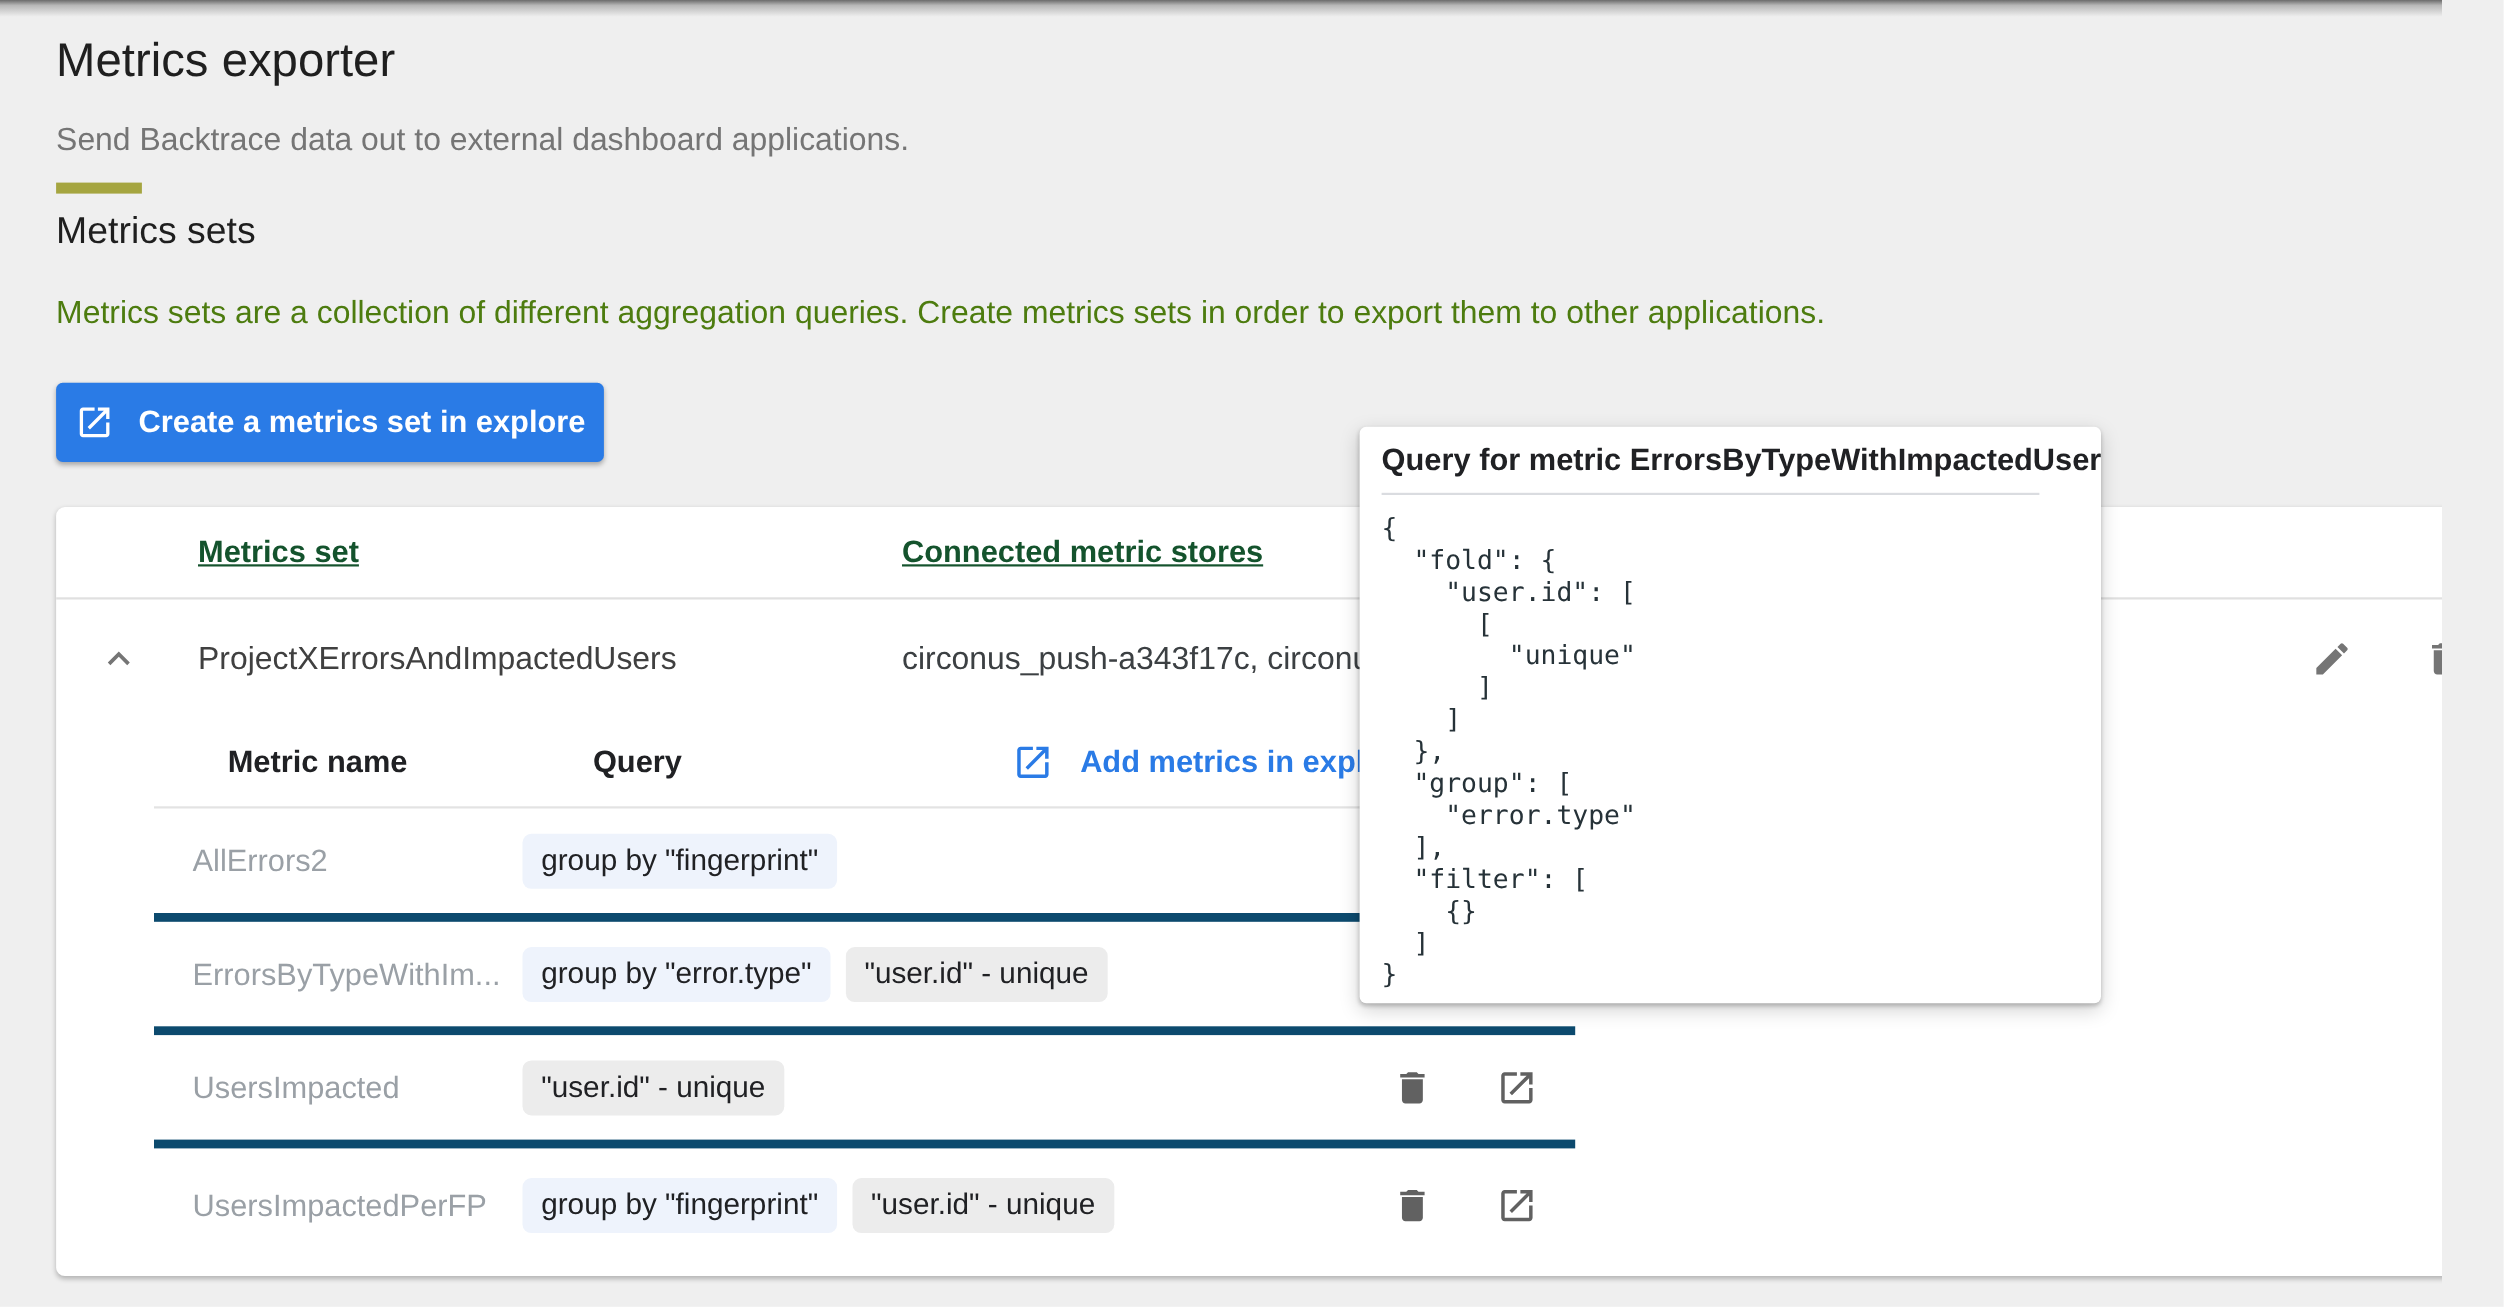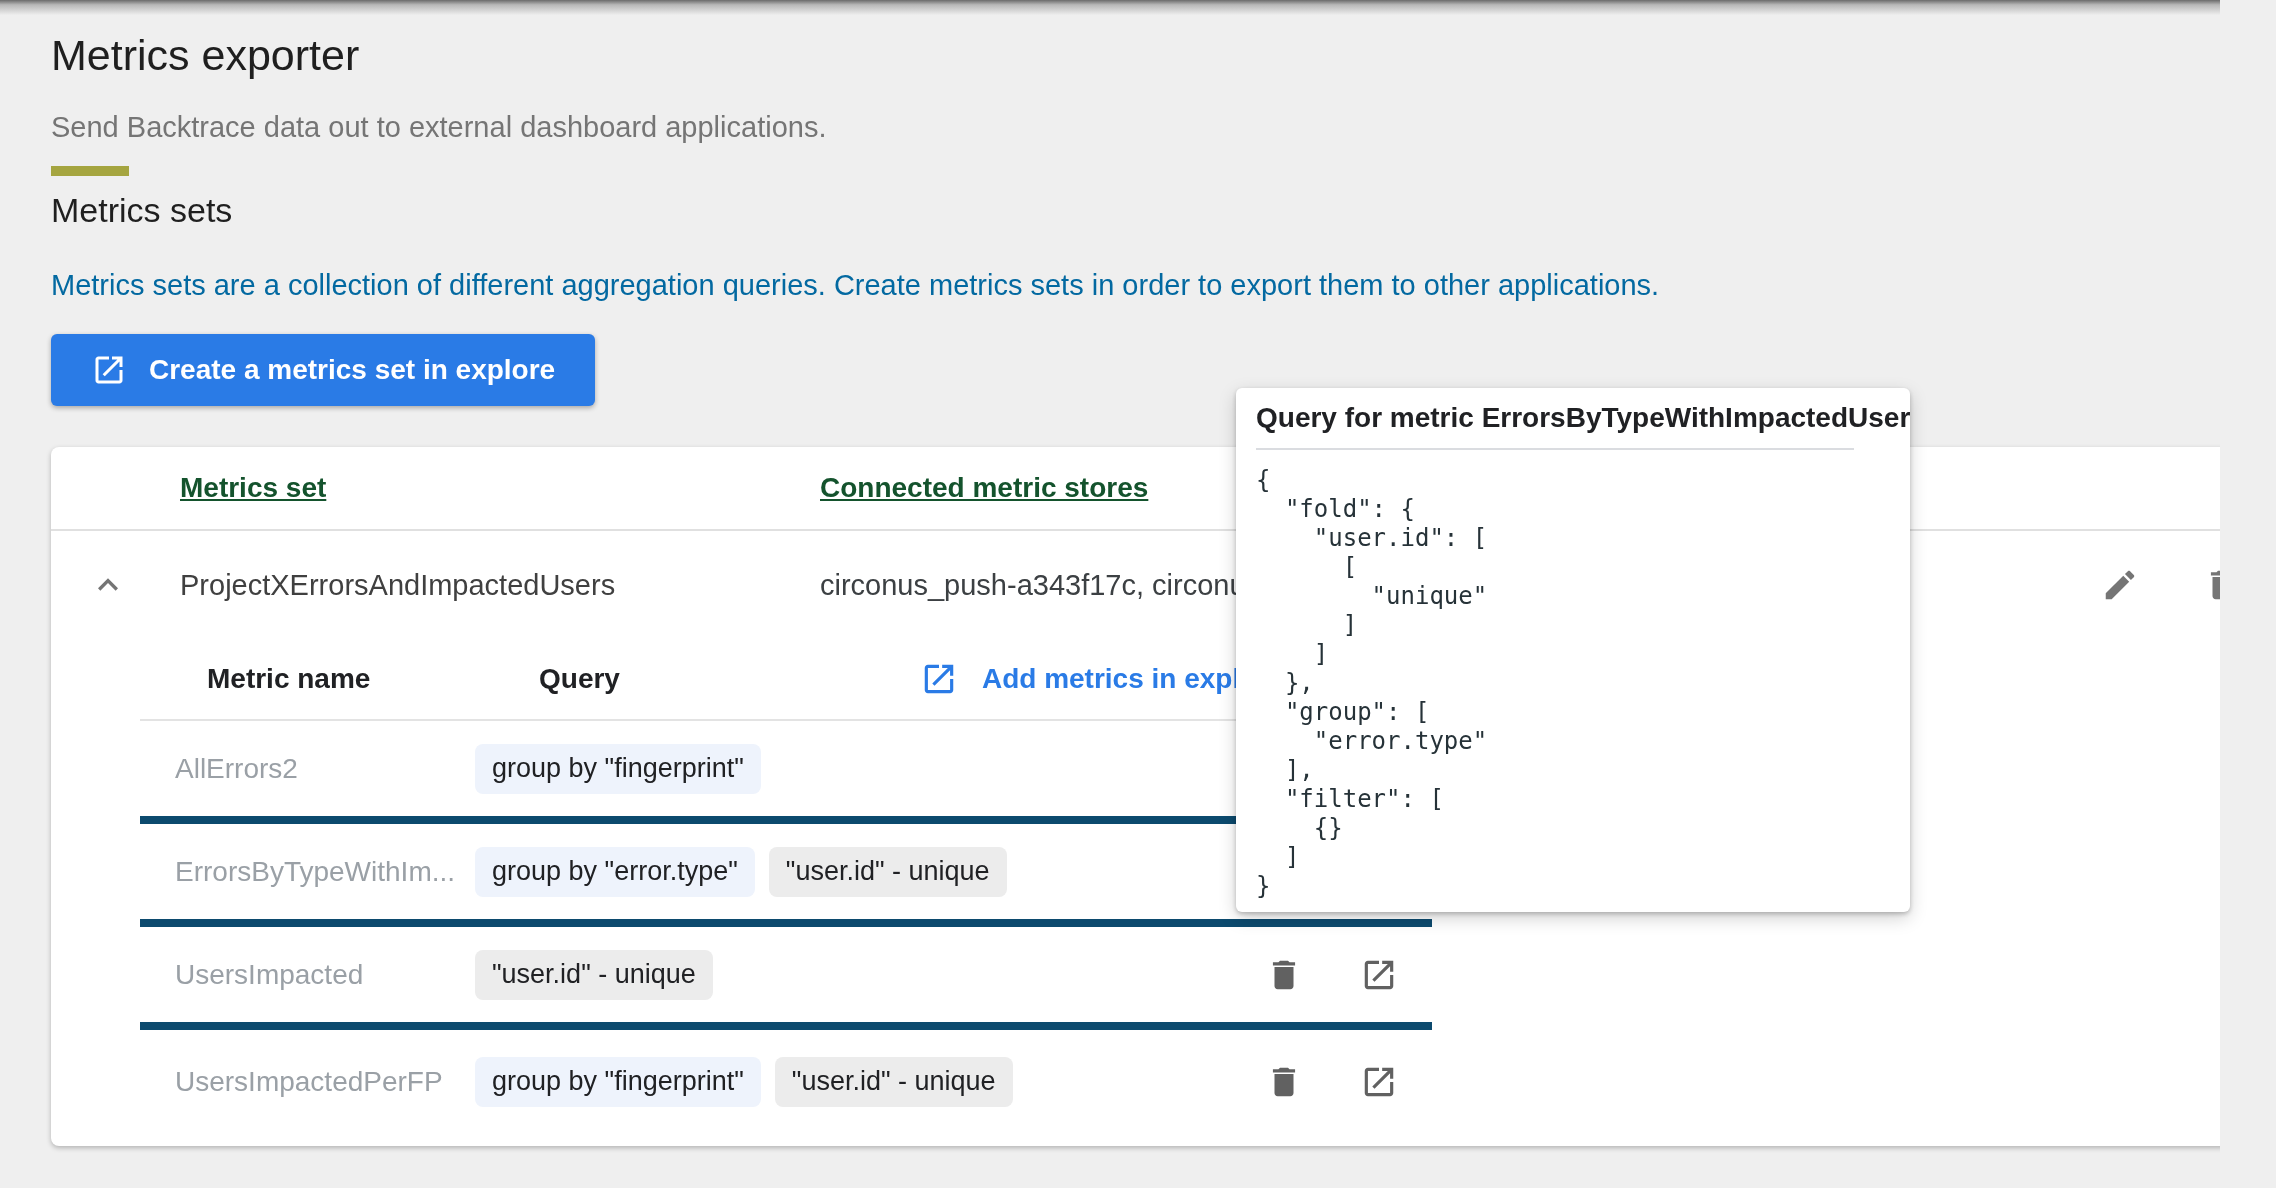--- a/index.html
+++ b/index.html
@@ -33,27 +33,27 @@
     background:#a5a540;
   }
   .section-heading {
     margin:14px 0 0 51px;
     font-size:34px; line-height:40px;
     font-weight:400; color:#1f1f1f;
   }
   .section-desc {
     margin:38px 0 0 51px;
     font-size:29px; line-height:34px;
-    color:#0369a1;
+    color:#4d7c0f;
   }
 
   .create-btn {
     display:inline-flex; align-items:center; gap:22px;
-    margin:32px 0 0 51px;
-    height:72px; padding:0 40px;
+    margin:46px 0 0 51px;
+    height:72px; padding:0 17px;
     background:#2a7be6; color:#ffffff;
     border:none; border-radius:6px;
     font-family:"Liberation Sans", sans-serif;
     font-size:28px; font-weight:700;
     box-shadow:0 2px 5px rgba(0,0,0,0.3);
     cursor:pointer;
   }
   .create-btn svg { width:36px; height:36px; }
 
   .card {

